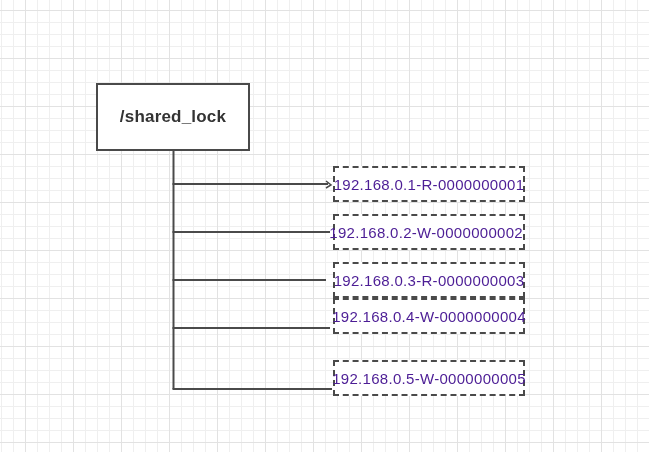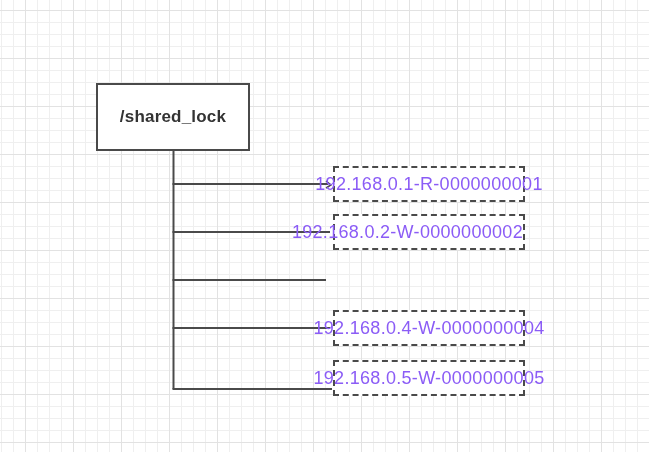--- a/index.html
+++ b/index.html
@@ -54,29 +54,29 @@
     position: absolute;
     left: 333px;
     width: 192px;
     height: 36px;
     box-sizing: border-box;
     background: #ffffff;
     border: 2px dashed #4a4a4a;
     display: flex;
     align-items: center;
     justify-content: center;
-    font-size: 18px;
-    color: #8b5cf6;
+    font-size: 15px;
+    color: #4c1d95;
     letter-spacing: 0.3px;
     white-space: nowrap;
   }
   .node-child.c1 { top: 166px; }
   .node-child.c2 { top: 214px; justify-content: flex-end; }
   .node-child.c3 { top: 262px; }
-  .node-child.c4 { top: 310px; }
+  .node-child.c4 { top: 298px; }
   .node-child.c5 { top: 360px; }
 </style>
 </head>
 <body>
 
 <div class="canvas">
 
   <svg class="connectors" width="649" height="452" viewBox="0 0 649 452">
 
     <line x1="173.5" y1="136" x2="173.5" y2="389" stroke="#4a4a4a" stroke-width="2"></line>
@@ -93,20 +93,23 @@
   <div class="node-root">
     <span>/shared_lock</span>
   </div>
 
   <div class="node-child c1">
     <span>192.168.0.1-R-0000000001</span>
   </div>
   <div class="node-child c2">
     <span>192.168.0.2-W-0000000002</span>
   </div>
+  <div class="node-child c3">
+    <span>192.168.0.3-R-0000000003</span>
+  </div>
   <div class="node-child c4">
     <span>192.168.0.4-W-0000000004</span>
   </div>
   <div class="node-child c5">
     <span>192.168.0.5-W-0000000005</span>
   </div>
 
 </div>
 
 </body></html>

